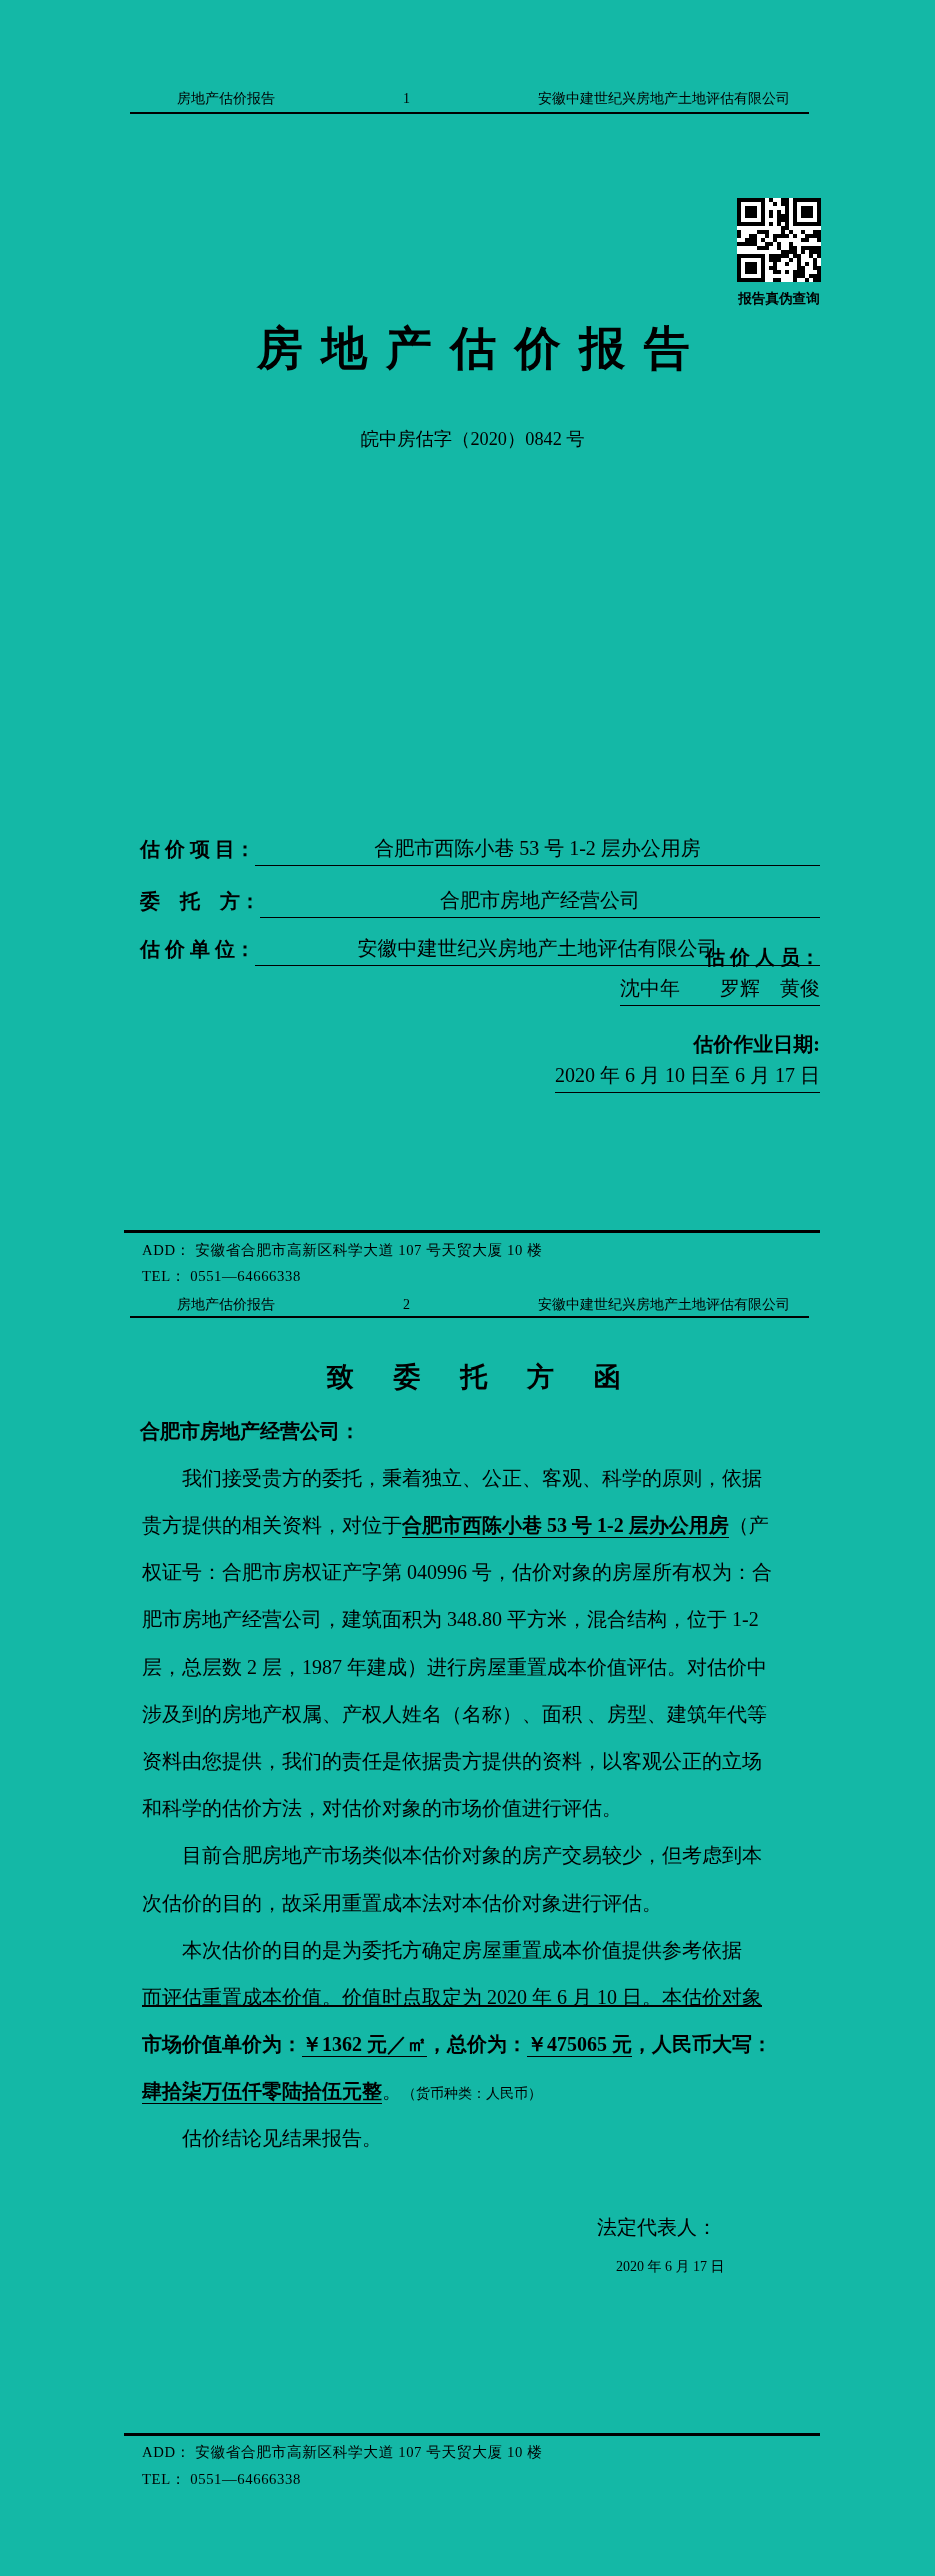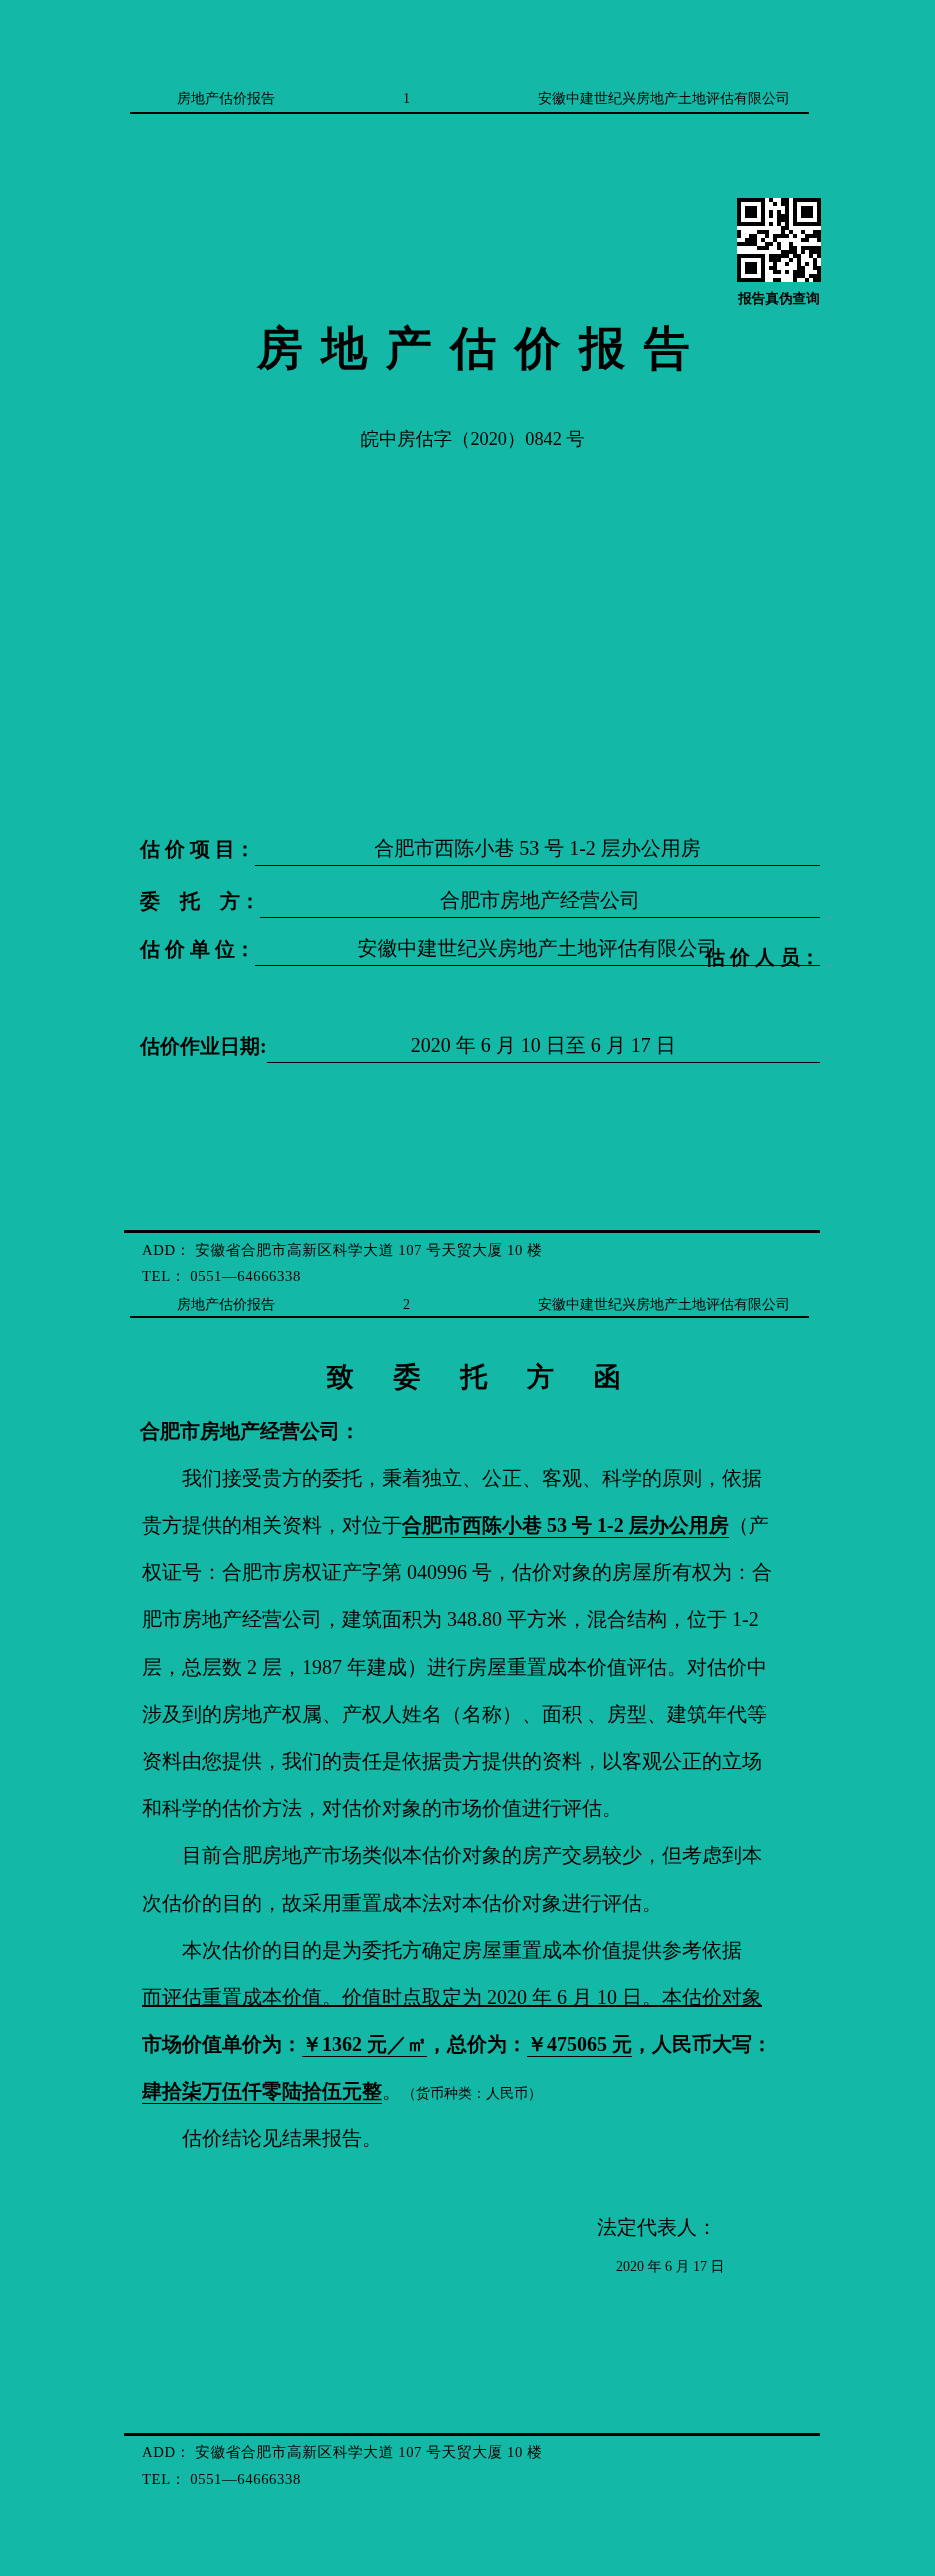--- a/index.html
+++ b/index.html
@@ -232,22 +232,23 @@
       <div class="field-row" style="top: 886px;">
         <span class="field-label">委　托　方：</span>
         <span class="field-value">合肥市房地产经营公司</span>
       </div>
       <div class="field-row" style="top: 934px;">
         <span class="field-label">估 价 单 位：</span>
         <span class="field-value">安徽中建世纪兴房地产土地评估有限公司</span>
       </div>
       <div class="field-row" style="top: 944px; flex-direction: column;">
         <span class="field-label">估 价 人 员：</span>
-      </div>
-      <div class="field-row" style="top: 1031px;">
+        <span class="field-value">沈中年　　罗辉　黄俊</span>
+      </div>
+      <div class="field-row" style="top: 1031px; flex-direction: column;">
         <span class="field-label">估价作业日期:</span>
         <span class="field-value">2020 年 6 月 10 日至 6 月 17 日</span>
       </div>
     </div>
 
   <div class="rule" style="left:124px;top:1230px;width:696px;height:2.9px;"></div>
   <div class="footer-text" style="top:1241px;">ADD： 安徽省合肥市高新区科学大道 107 号天贸大厦 10 楼</div>
   <div class="footer-text" style="top:1267px;">TEL： 0551—64666338</div>
 
   <div class="hdr" style="top:1296px;">

